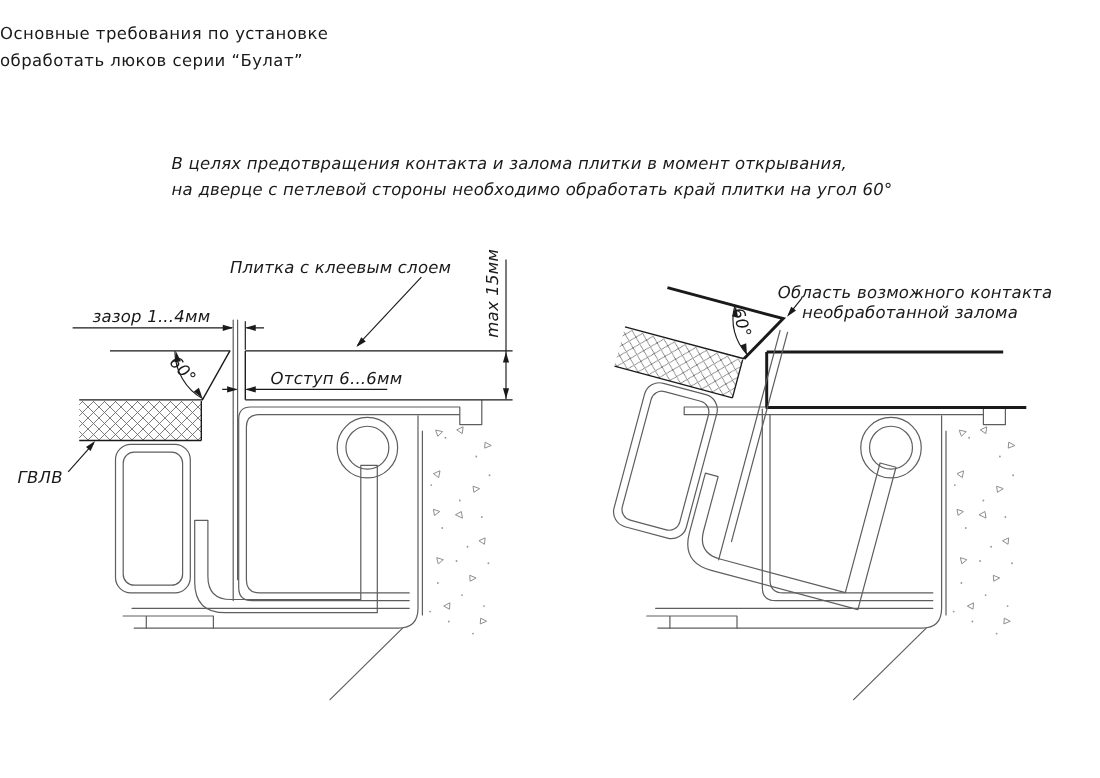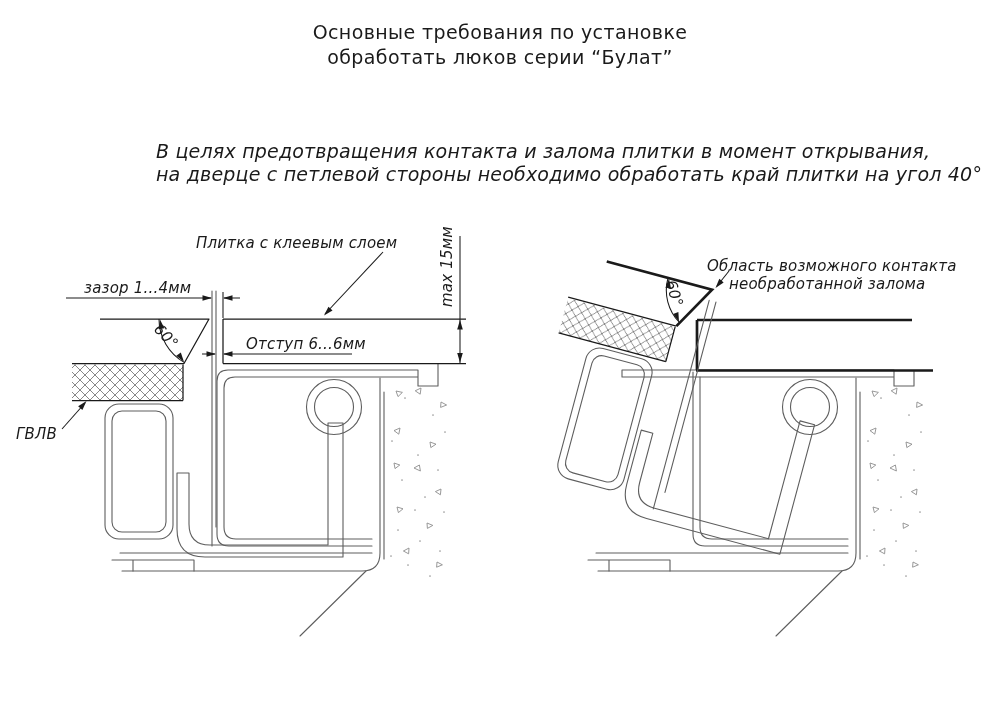--- a/index.html
+++ b/index.html
@@ -21,24 +21,24 @@
   .dim{stroke:var(--ld);stroke-width:1.05;fill:none;}
   .ar{fill:var(--ld);stroke:none;}
   .cc{stroke:#8d8d8d;stroke-width:0.9;fill:none;}
   .dots{stroke:#9a9a9a;stroke-width:1.7;stroke-linecap:round;fill:none;}
   
   .lbl{
     position:absolute;white-space:nowrap;color:var(--ld);
     font-style:italic;font-size:15px;letter-spacing:0.2px;line-height:1.15;
   }
   .title{
-    font-style:normal;font-size:19px;letter-spacing:0.4px;
-    left:0;width:100%;text-align:center;
+    font-style:normal;font-size:15px;letter-spacing:0.4px;
+    left:0;width:100%;text-align:left;
   }
-  .note{font-size:19px;}
+  .note{font-size:15px;}
   .rot{transform-origin:center center;}
 </style>
 </head>
 <body>
 
 <svg id="drawing" width="1000" height="707" viewBox="0 0 1000 707">
   <defs>
     <pattern id="xh" width="10" height="10" patternUnits="userSpaceOnUse">
       <path d="M0,0 L10,10 M10,0 L0,10" stroke="#6a6a6a" stroke-width="0.8" fill="none"></path>
     </pattern>
@@ -143,23 +143,23 @@
       <path class="dim" d="M729,271 L717,286"></path>
       <use href="#ah" class="ar" transform="translate(715.5,288) rotate(129)"></use>
     </g>
   </g>
 </svg>
 
 <div class="lbl title" style="top:22px">Основные требования по установке</div>
 <div class="lbl title" style="top:47px">обработать люков серии “Булат”</div>
 
 <div class="lbl note" style="left:156px;top:141px">В целях предотвращения контакта и залома плитки в момент открывания,</div>
-<div class="lbl note" style="left:156px;top:164px">на дверце с петлевой стороны необходимо обработать край плитки на угол 40°</div>
+<div class="lbl note" style="left:156px;top:164px">на дверце с петлевой стороны необходимо обработать край плитки на угол 60°</div>
 
-<div class="lbl" style="left:196px;top:235px">Плитка с клеевым слоем</div>
+<div class="lbl" style="left:209px;top:235px">Плитка с клеевым слоем</div>
 <div class="lbl" style="left:84px;top:280px">зазор 1...4мм</div>
 <div class="lbl" style="left:246px;top:336px">Отступ 6...6мм</div>
 <div class="lbl rot" style="left:402px;top:258px;width:92px;text-align:center;transform:rotate(-90deg)">max 15мм</div>
 <div class="lbl" style="left:16px;top:426px">ГВЛВ</div>
 <div class="lbl rot" style="left:152px;top:328px;transform:rotate(47deg)">60°</div>
 
 <div class="lbl rot" style="left:660px;top:285px;transform:rotate(73deg)">60°</div>
 <div class="lbl" style="left:707px;top:258px">Область возможного контакта</div>
 <div class="lbl" style="left:729px;top:276px">необработанной залома</div>
 

